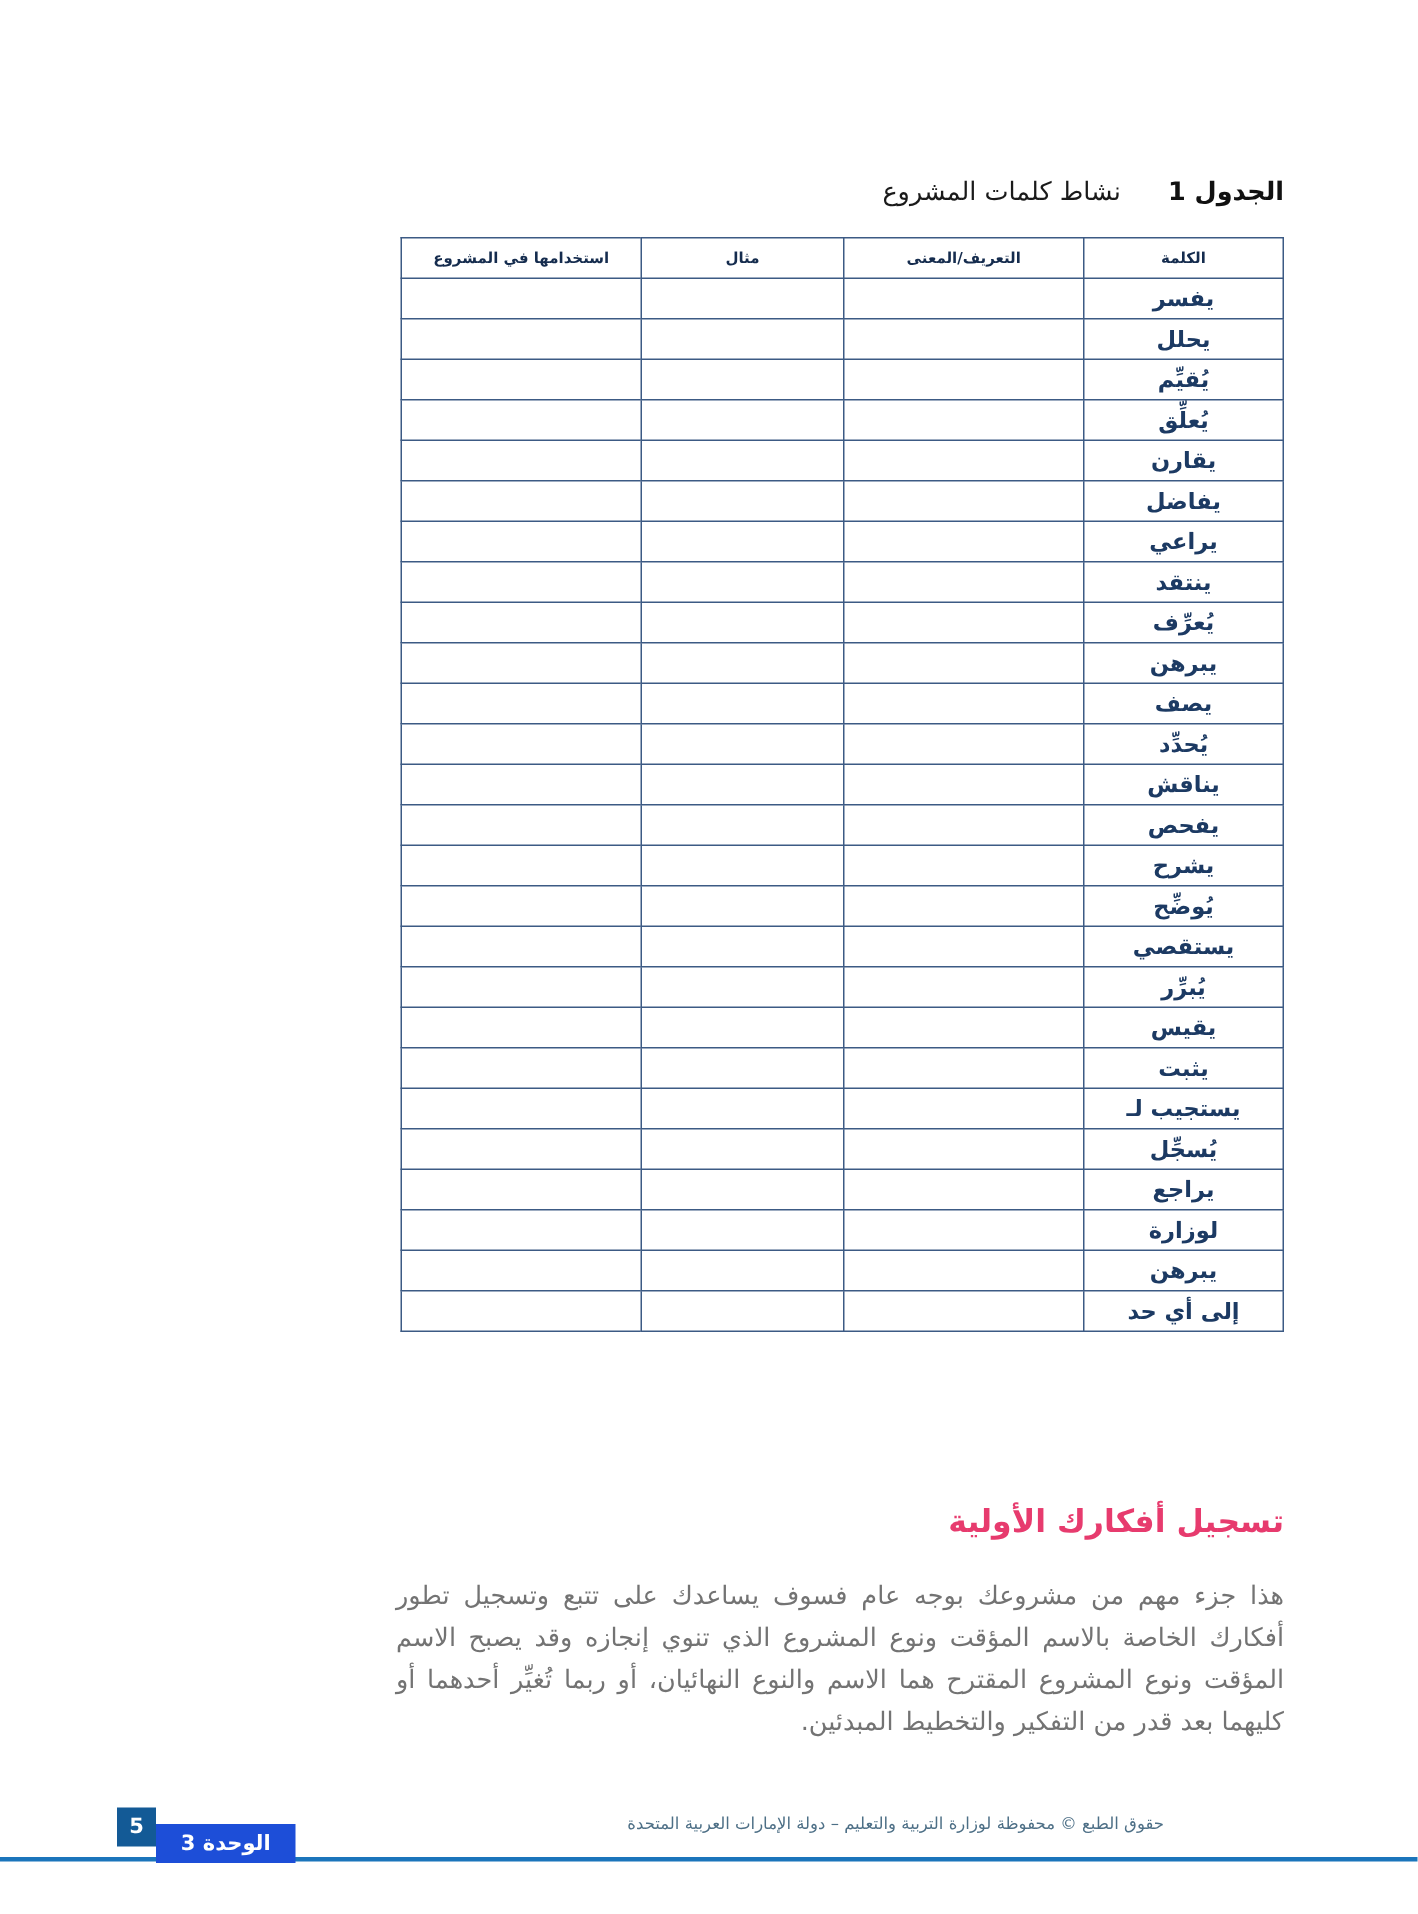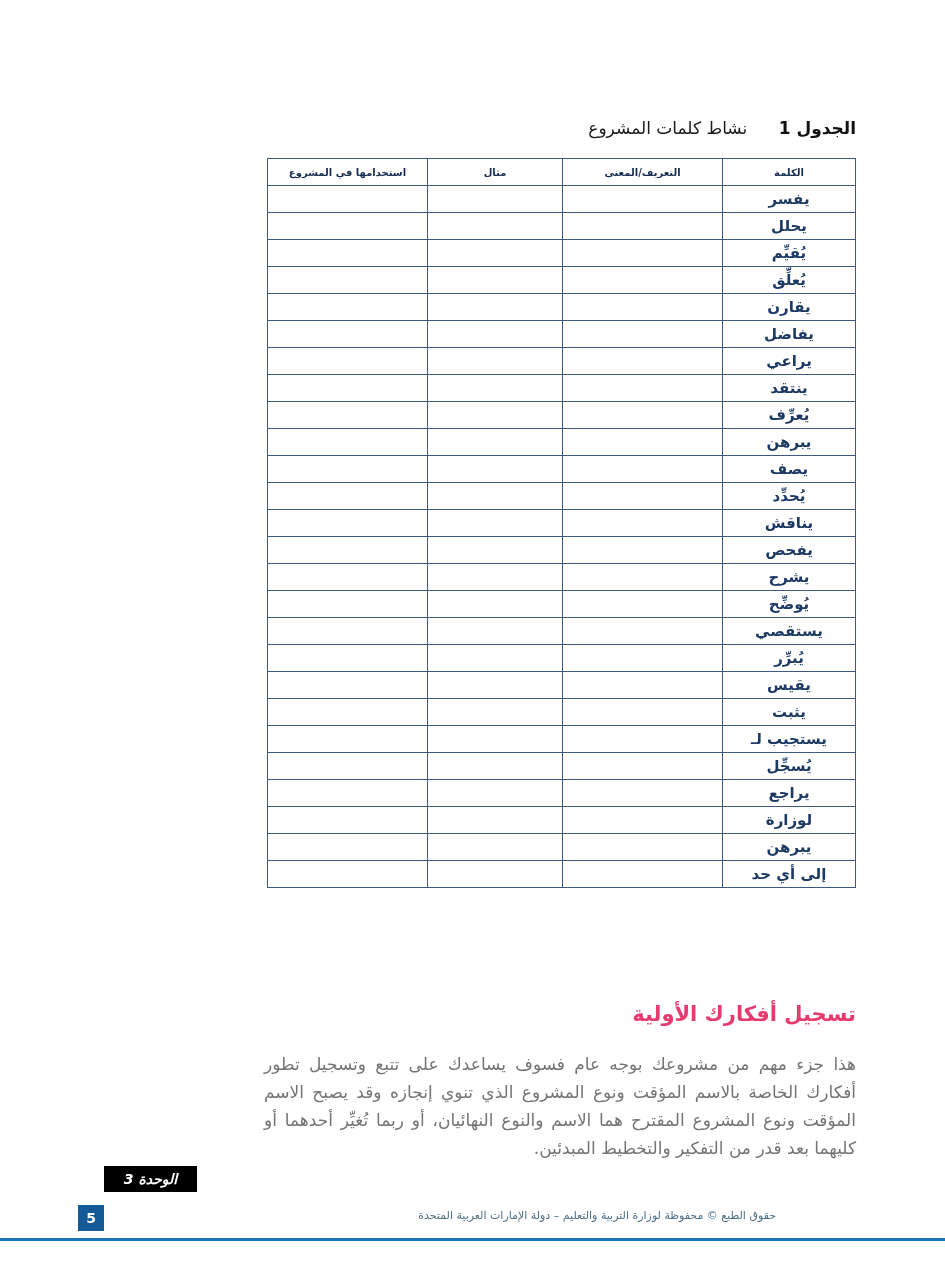--- a/index.html
+++ b/index.html
@@ -76,26 +76,26 @@
 
   
   .footer-line{
     position:absolute;
     left:0;top:1238px;
     width:945px;height:3px;
     background:#1b75bb;
   }
   .unit-bar{
     position:absolute;
-    top:1166px;left:104px;
+    top:1216px;left:104px;
     width:93px;height:26px;
-    background:#000000;
+    background:#1d4ed8;
     color:#ffffff;
     font-size:14px;font-weight:bold;
-    display:flex;align-items:center;justify-content:center;font-style:italic;
+    display:flex;align-items:center;justify-content:center;
   }
   .page-number-box{
     position:absolute;
     top:1205px;left:78px;
     width:26px;height:26px;
     background:#135a96;
     color:#ffffff;
     font-size:14px;font-weight:bold;
     display:flex;align-items:center;justify-content:center;
   }

